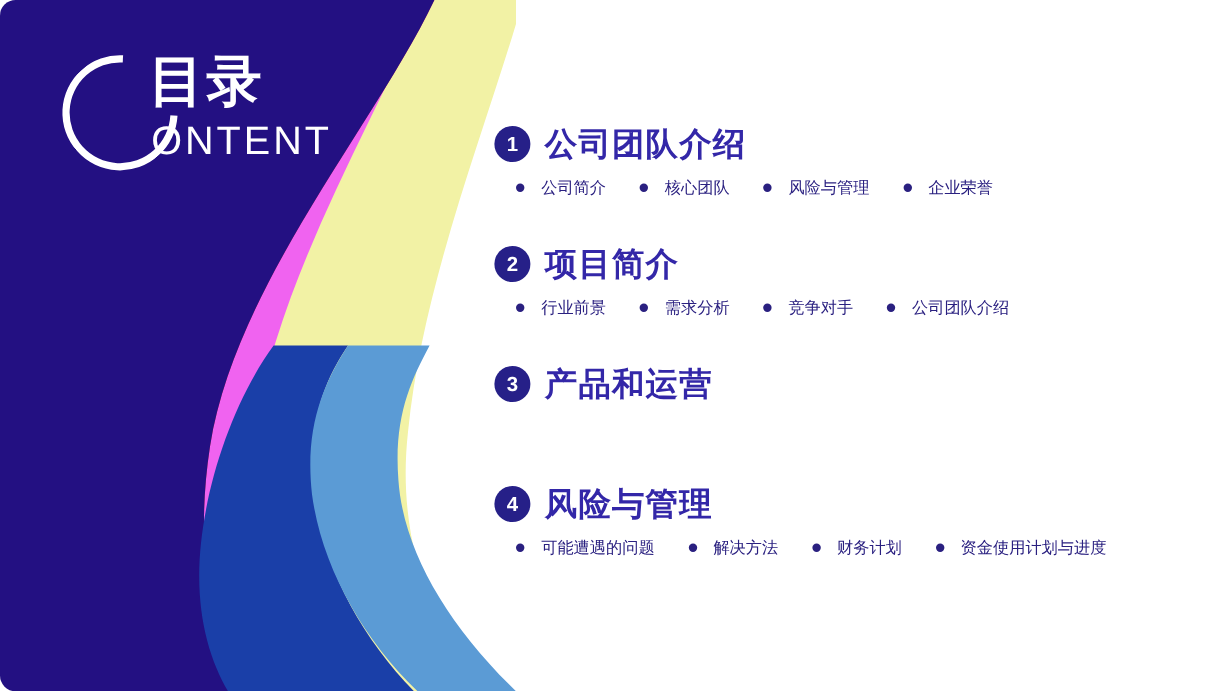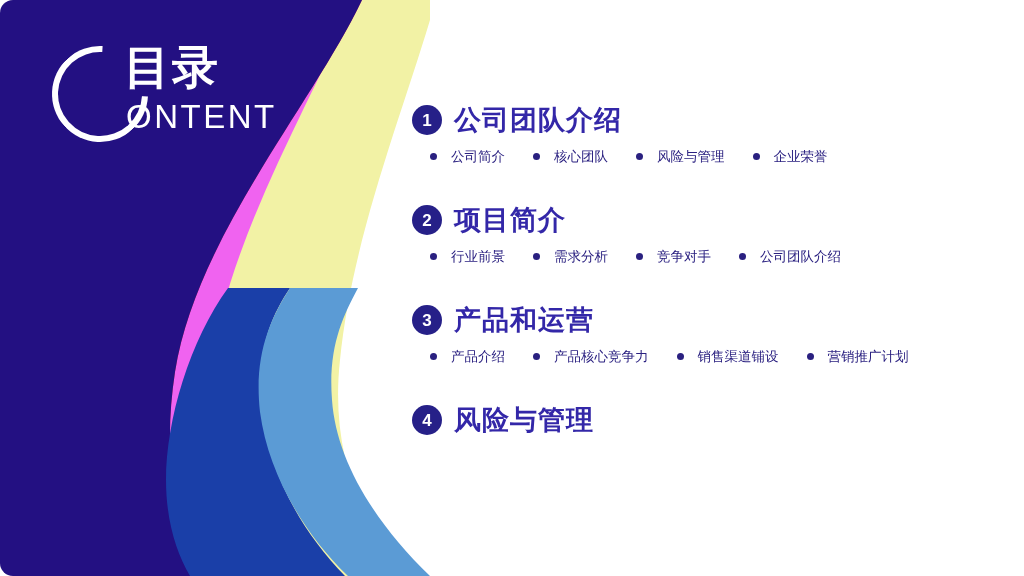--- a/index.html
+++ b/index.html
@@ -216,41 +216,41 @@
           <span class="item-label">公司团队介绍</span>
         </div>
       </div>
     </div>
 
     <div class="agenda-section">
       <div class="sec-head">
         <div class="sec-badge">3</div>
         <div class="sec-title">产品和运营</div>
       </div>
-      <div class="sec-items">
-        <div class="sec-item">
-          <span class="item-dot"></span>
-          <span class="item-label">产品介绍</span>
-        </div>
-        <div class="sec-item">
-          <span class="item-dot"></span>
-          <span class="item-label">产品核心竞争力</span>
-        </div>
-        <div class="sec-item">
-          <span class="item-dot"></span>
-          <span class="item-label">销售渠道铺设</span>
-        </div>
-        <div class="sec-item">
-          <span class="item-dot"></span>
-          <span class="item-label">营销推广计划</span>
-        </div>
-      </div>
     </div>
 
     <div class="agenda-section">
       <div class="sec-head">
         <div class="sec-badge">4</div>
         <div class="sec-title">风险与管理</div>
       </div>
+      <div class="sec-items">
+        <div class="sec-item">
+          <span class="item-dot"></span>
+          <span class="item-label">可能遭遇的问题</span>
+        </div>
+        <div class="sec-item">
+          <span class="item-dot"></span>
+          <span class="item-label">解决方法</span>
+        </div>
+        <div class="sec-item">
+          <span class="item-dot"></span>
+          <span class="item-label">财务计划</span>
+        </div>
+        <div class="sec-item">
+          <span class="item-dot"></span>
+          <span class="item-label">资金使用计划与进度</span>
+        </div>
+      </div>
     </div>
 
   </div>
 </div>
 
 </body></html>

